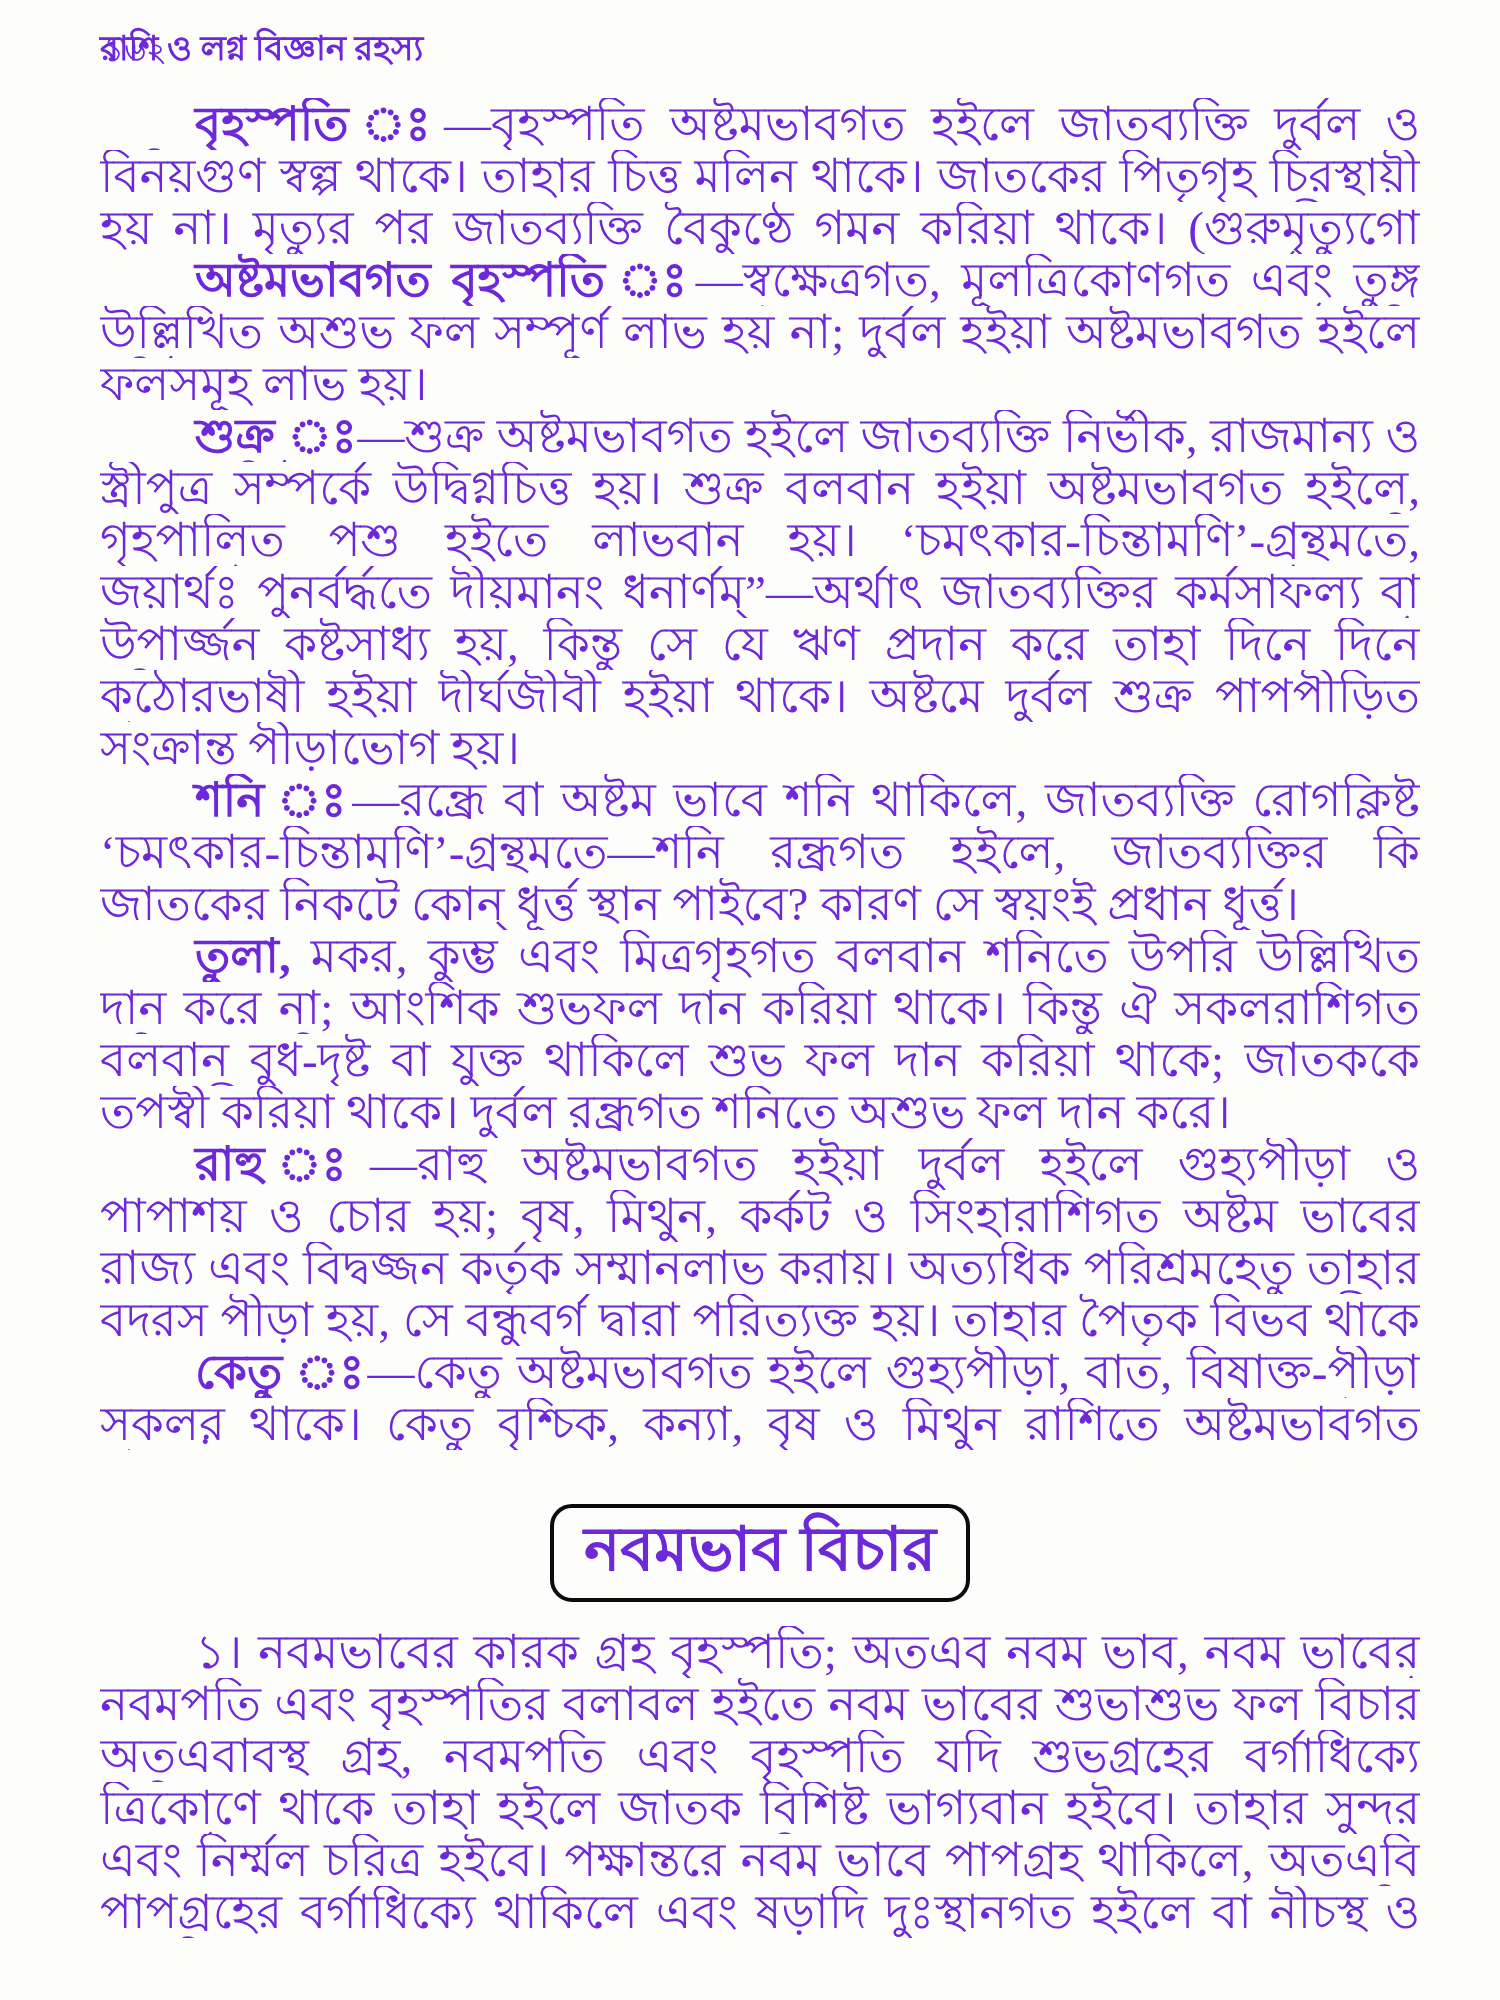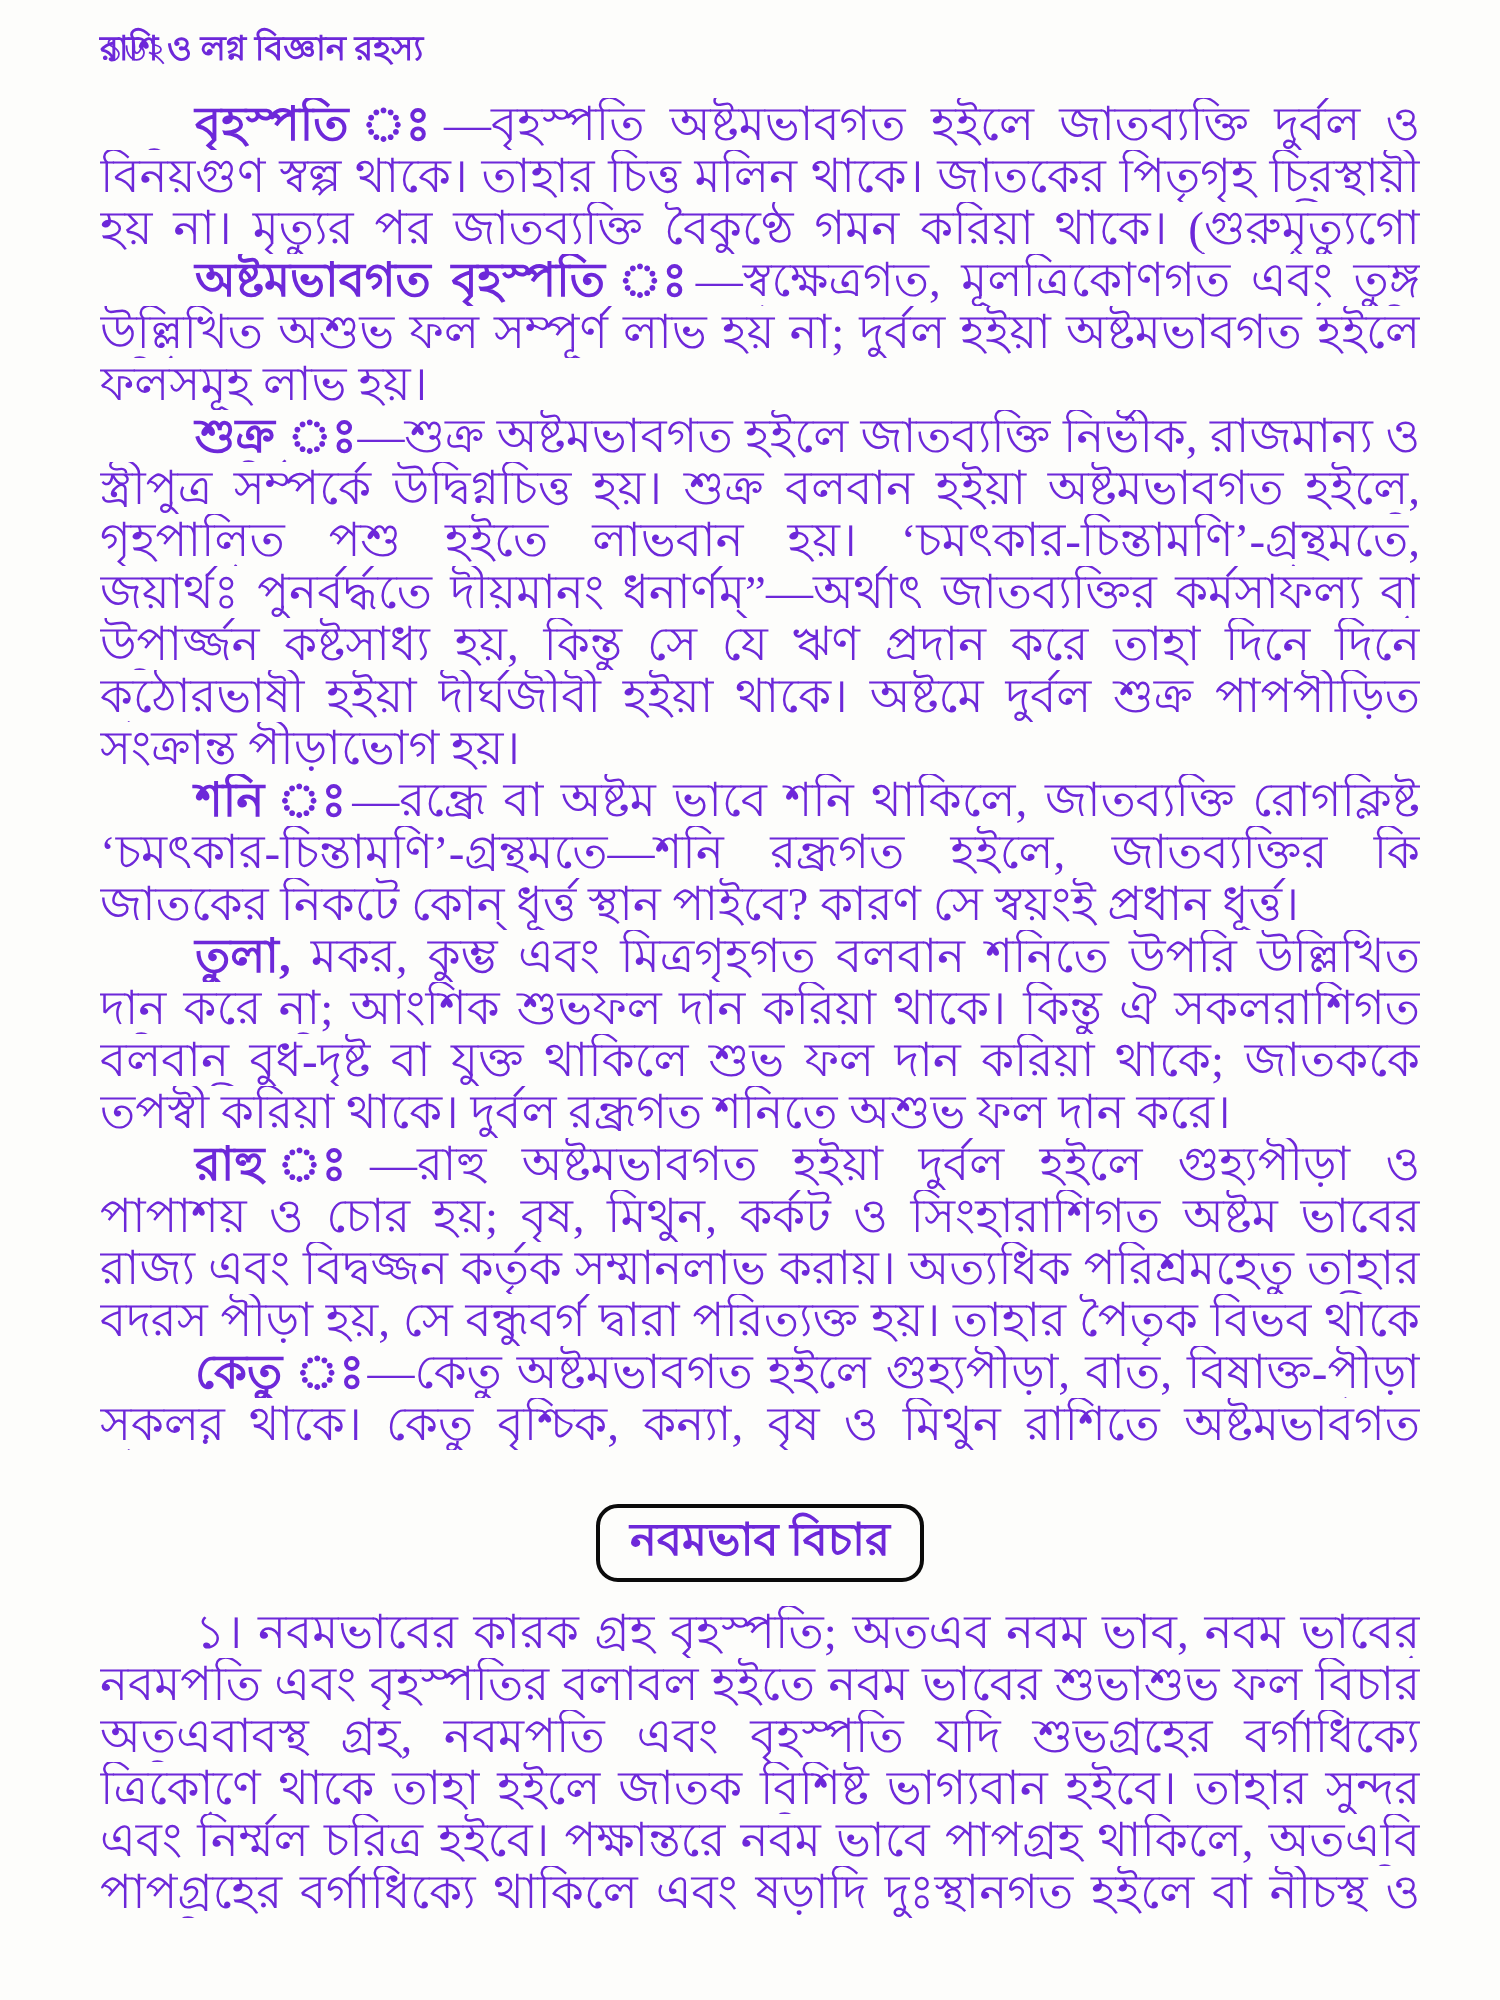--- a/index.html
+++ b/index.html
@@ -38,21 +38,21 @@
   .lead{font-weight:bold;}
   .heading-wrap{
     text-align:center;
     margin:54px 0 24px 0;
   }
   .heading-box{
     display:inline-block;
     border:4px solid #0b0b0b;
     border-radius:22px;
     padding:4px 30px 10px 30px;
-    font-size:45px;
+    font-size:61px;
     font-weight:bold;
     line-height:1.25;
   }
 </style>
 </head>
 <body>
 
 <div class="page">
 
   <div class="page-number">১৬২</div>

